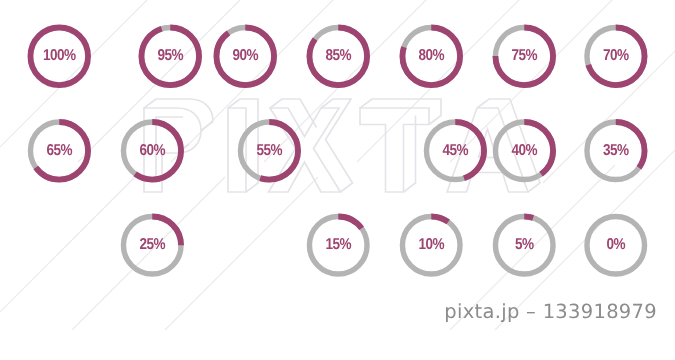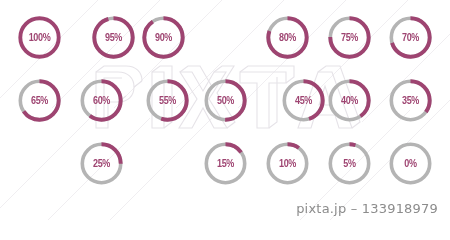--- a/index.html
+++ b/index.html
@@ -142,20 +142,27 @@
           </svg>
           <div class="lbl" style="color: rgb(158, 68, 113);">95%</div>
         </div>
       <div class="gauge" style="left:124px">
           <svg viewBox="0 0 43 43">
             <circle class="track" cx="21.5" cy="21.5" r="19.2" stroke="#b4b4b4"></circle>
             <circle class="bar" cx="21.5" cy="21.5" r="19.2" stroke="#9e4471" stroke-dasharray="108.57344210806325 12.073715789784808" transform="rotate(-90 21.5 21.5)"></circle>
           </svg>
           <div class="lbl" style="color: rgb(158, 68, 113);">90%</div>
         </div>
+      <div class="gauge" style="left:186px">
+          <svg viewBox="0 0 43 43">
+            <circle class="track" cx="21.5" cy="21.5" r="19.2" stroke="#b4b4b4"></circle>
+            <circle class="bar" cx="21.5" cy="21.5" r="19.2" stroke="#9e4471" stroke-dasharray="102.54158421317085 18.105573684677207" transform="rotate(-90 21.5 21.5)"></circle>
+          </svg>
+          <div class="lbl" style="color: rgb(158, 68, 113);">85%</div>
+        </div>
       <div class="gauge" style="left:248px">
           <svg viewBox="0 0 43 43">
             <circle class="track" cx="21.5" cy="21.5" r="19.2" stroke="#b4b4b4"></circle>
             <circle class="bar" cx="21.5" cy="21.5" r="19.2" stroke="#9e4471" stroke-dasharray="96.50972631827845 24.137431579569604" transform="rotate(-90 21.5 21.5)"></circle>
           </svg>
           <div class="lbl" style="color: rgb(158, 68, 113);">80%</div>
         </div>
       <div class="gauge" style="left:310px">
           <svg viewBox="0 0 43 43">
             <circle class="track" cx="21.5" cy="21.5" r="19.2" stroke="#b4b4b4"></circle>
@@ -180,33 +187,26 @@
           </svg>
           <div class="lbl" style="color: rgb(158, 68, 113);">65%</div>
         </div>
       <div class="gauge" style="left:62px">
           <svg viewBox="0 0 43 43">
             <circle class="track" cx="21.5" cy="21.5" r="19.2" stroke="#b4b4b4"></circle>
             <circle class="bar" cx="21.5" cy="21.5" r="19.2" stroke="#9e4471" stroke-dasharray="72.38229473870884 48.26486315913922" transform="rotate(-90 21.5 21.5)"></circle>
           </svg>
           <div class="lbl" style="color: rgb(158, 68, 113);">60%</div>
         </div>
-      <div class="gauge" style="left:128px">
+      <div class="gauge" style="left:140px">
           <svg viewBox="0 0 43 43">
             <circle class="track" cx="21.5" cy="21.5" r="19.2" stroke="#b4b4b4"></circle>
             <circle class="bar" cx="21.5" cy="21.5" r="19.2" stroke="#9e4471" stroke-dasharray="66.35043684381644 54.296721054031615" transform="rotate(-90 21.5 21.5)"></circle>
           </svg>
           <div class="lbl" style="color: rgb(158, 68, 113);">55%</div>
-        </div>
-      <div class="gauge" style="left:186px">
-          <svg viewBox="0 0 43 43">
-            <circle class="track" cx="21.5" cy="21.5" r="19.2" stroke="#b4b4b4"></circle>
-            <circle class="bar" cx="21.5" cy="21.5" r="19.2" stroke="#9e4471" stroke-dasharray="60.31857894892403 60.328578948924026" transform="rotate(-90 21.5 21.5)"></circle>
-          </svg>
-          <div class="lbl" style="color: rgb(158, 68, 113);">50%</div>
         </div>
       <div class="gauge" style="left:264px">
           <svg viewBox="0 0 43 43">
             <circle class="track" cx="21.5" cy="21.5" r="19.2" stroke="#b4b4b4"></circle>
             <circle class="bar" cx="21.5" cy="21.5" r="19.2" stroke="#9e4471" stroke-dasharray="54.286721054031624 66.36043684381643" transform="rotate(-90 21.5 21.5)"></circle>
           </svg>
           <div class="lbl" style="color: rgb(158, 68, 113);">45%</div>
         </div>
       <div class="gauge" style="left:310px">
           <svg viewBox="0 0 43 43">

